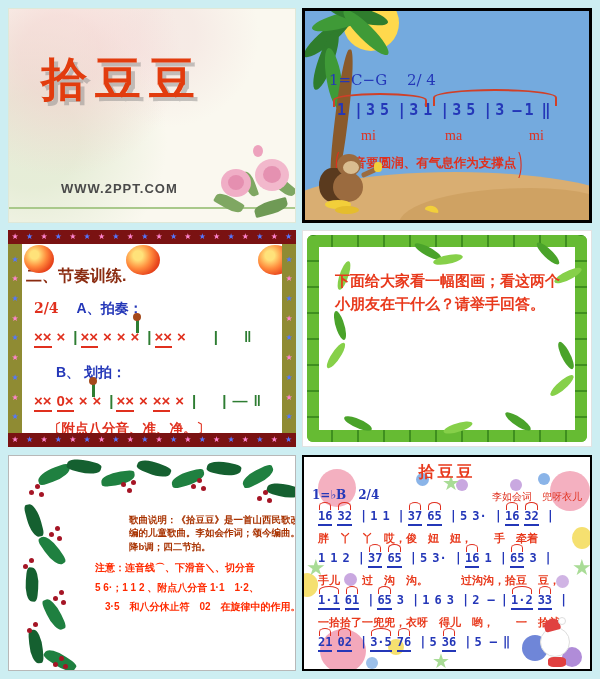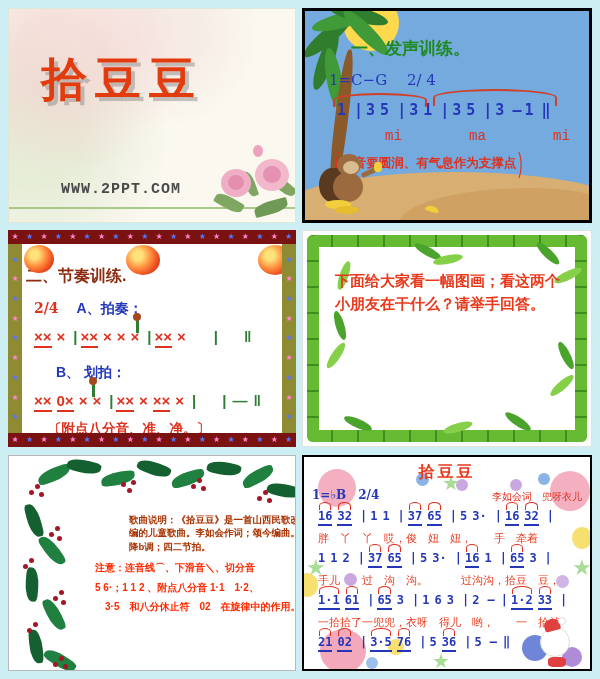--- a/index.html
+++ b/index.html
@@ -16,39 +16,39 @@
   
   .s1{left:8px;top:8px;width:288px;height:215px;border:1px solid #dfe8d8;
       background:
         radial-gradient(circle at 18% 22%,rgba(244,205,205,.55) 0 14%,rgba(244,205,205,0) 42%),
         radial-gradient(circle at 8% 62%,rgba(214,228,196,.55) 0 16%,rgba(214,228,196,0) 46%),
         radial-gradient(circle at 55% 12%,rgba(240,215,215,.4) 0 12%,rgba(240,215,215,0) 38%),
         #faf8ef;}
   .s1-title{position:absolute;left:0;right:60px;top:40px;text-align:center;
       font-family:"DejaVu Serif","Liberation Serif",serif;font-weight:bold;font-size:46px;
       letter-spacing:8px;color:var(--title-red);text-shadow:4px 4px 0 rgba(130,130,130,.45);}
-  .s1-url{position:absolute;left:52px;top:172px;font-size:15px;font-weight:bold;color:#4a4a4a;letter-spacing:1px;font-family:Liberation Mono, monospace;}
+  .s1-url{position:absolute;left:52px;top:172px;font-size:13px;font-weight:bold;color:#4a4a4a;letter-spacing:1px;}
   .s1-line{position:absolute;left:0;right:0;bottom:13px;height:2px;background:#a9c98b;}
   .rose{position:absolute;border-radius:50%;}
   .leafy{position:absolute;border-radius:50% 10% 50% 10%;background:#7fa762;}
 
   
   .s2{left:302px;top:8px;width:290px;height:215px;border:3px solid #000;background:var(--sky);}
   .s2-sun{position:absolute;left:38px;top:-16px;width:56px;height:56px;border-radius:50%;background:#ffd94d;}
   .frond{position:absolute;width:62px;height:15px;border-radius:50%;background:#2f7d2d;}
   .frond.lt{background:#3f9a37;}
   .s2-trunk{position:absolute;left:30px;top:38px;width:13px;height:140px;background:#8a5a2b;border-radius:45%;transform:rotate(7deg);}
   .s2-sand{position:absolute;left:-20px;bottom:-22px;width:340px;height:70px;background:var(--sand);border-radius:50% 50% 0 0;}
   .s2-sand2{position:absolute;right:-30px;bottom:-28px;width:220px;height:60px;background:#cfa263;border-radius:60% 40% 0 0;}
   .s2-title{position:absolute;left:46px;top:26px;font-size:17px;font-weight:bold;color:var(--green);}
   .s2-key{position:absolute;left:24px;top:60px;font-size:15px;color:var(--blue);font-family:"DejaVu Serif",serif;}
   .s2-notes{position:absolute;left:32px;top:90px;font-size:15px;font-weight:bold;color:var(--blue);
       font-family:"DejaVu Sans Mono",monospace;white-space:nowrap;}
   .s2-arc{position:absolute;border:2px solid #d04028;border-bottom:none;border-radius:50% 50% 0 0;height:14px;}
-  .s2-solf{position:absolute;top:117px;font-size:14px;color:var(--note-red);font-family:Liberation Mono, monospace;margin-left:24px;}
+  .s2-solf{position:absolute;top:117px;font-size:14px;color:var(--note-red);font-family:Liberation Serif, serif;}
   .s2-tip{position:absolute;left:28px;top:144px;font-size:12.5px;font-weight:bold;color:var(--note-red);white-space:nowrap;}
   .bigparen{display:inline-block;transform:scaleY(2.2);font-weight:normal;margin:0 2px;}
   .monkey{position:absolute;left:12px;bottom:4px;width:80px;height:62px;}
   .mk{position:absolute;border-radius:50%;}
 
   
   .s3{left:8px;top:230px;width:288px;height:217px;background:#fff;}
   .s3-bt,.s3-bb{position:absolute;left:0;right:0;height:14px;background:#7a1212;display:flex;justify-content:space-around;align-items:center;z-index:3;}
   .s3-bt{top:0;} .s3-bb{bottom:0;}
   .s3-bl,.s3-br{position:absolute;top:0;bottom:0;width:14px;background:#8f8b33;display:flex;flex-direction:column;justify-content:space-around;align-items:center;z-index:2;}
@@ -88,21 +88,21 @@
 
   
   .s6{left:302px;top:455px;width:290px;height:216px;border:2px solid #000;background:#fff;}
   .bal{position:absolute;border-radius:50%;}
   .gstar{position:absolute;color:#a9dc96;z-index:1;}
   .s6-title{position:absolute;left:0;right:0;top:5px;text-align:center;font-size:16px;font-weight:bold;color:var(--red);letter-spacing:3px;z-index:2;}
   .s6-key{position:absolute;left:8px;top:30px;font-size:12px;font-weight:bold;color:var(--blue);font-family:"DejaVu Serif",serif;z-index:2;}
   .s6-credits{position:absolute;right:8px;top:33px;font-size:10px;color:var(--note-red);z-index:2;}
   .m-notes{position:absolute;left:14px;font-size:12px;font-weight:bold;color:var(--blue);
       font-family:"DejaVu Sans Mono",monospace;white-space:nowrap;z-index:2;}
-  .m-lyr{position:absolute;left:14px;font-size:11px;font-weight:normal;color:var(--red);white-space:nowrap;z-index:2;}
+  .m-lyr{position:absolute;left:14px;font-size:11px;font-weight:bold;color:var(--red);white-space:nowrap;z-index:2;}
   
   .tok{display:inline-block;margin-right:5px;position:relative;}
   .tok.bar{margin:0 3px;}
   .tok.u{border-bottom:2px solid currentColor;padding-bottom:1px;}
   .tok.arc::before{content:"";position:absolute;left:1px;right:1px;top:-7px;height:7px;
       border:1.5px solid #e03020;border-bottom:none;border-radius:50% 50% 0 0;}
   .rhythm .tok.bar,.rh-b .tok.bar{color:var(--bar-green);}
   .cat{position:absolute;right:2px;bottom:0;width:66px;height:52px;z-index:3;}
 </style>
 </head>
@@ -133,21 +133,20 @@
       <i class="frond" style="left:-8px;top:18px;transform:rotate(-40deg)"></i>
       <i class="frond lt" style="left:6px;top:2px;transform:rotate(-15deg)"></i>
       <i class="frond" style="left:22px;top:-4px;transform:rotate(15deg)"></i>
       <i class="frond lt" style="left:30px;top:14px;transform:rotate(45deg)"></i>
       <i class="frond" style="left:-10px;top:42px;transform:rotate(-70deg)"></i>
       <i class="frond lt" style="left:-2px;top:60px;transform:rotate(80deg)"></i>
       <div class="s2-trunk"></div>
     </div>
     <div class="s2-sand"></div>
     <div class="s2-sand2"></div>
-    <div class="s2-title">一、发声训练。</div>
     <div class="s2-key">1=C−G　 2/ 4</div>
     <div class="s2-notes"><span class="tok">1</span><span class="tok bar">|</span><span class="tok">3</span><span class="tok">5</span><span class="tok bar">|</span><span class="tok">3</span><span class="tok">1</span><span class="tok bar">|</span><span class="tok">3</span><span class="tok">5</span><span class="tok bar">|</span><span class="tok">3</span><span class="tok bar">—</span><span class="tok">1</span><span class="tok bar">‖</span></div>
     <div class="s2-arc" style="left:28px;top:82px;width:94px"></div>
     <div class="s2-arc" style="left:128px;top:78px;width:124px;height:17px"></div>
     <span class="s2-solf" style="left:56px">mi</span>
     <span class="s2-solf" style="left:140px">ma</span>
     <span class="s2-solf" style="left:224px">mi</span>
     <div class="s2-tip"><span class="bigparen">(</span><span>声音要圆润、有气息作为支撑点</span><span class="bigparen">)</span></div>
     <div class="monkey">
       <i class="mk" style="left:2px;top:14px;width:26px;height:34px;background:#5a3a1e;border-radius:60% 40% 40% 60%"></i>

